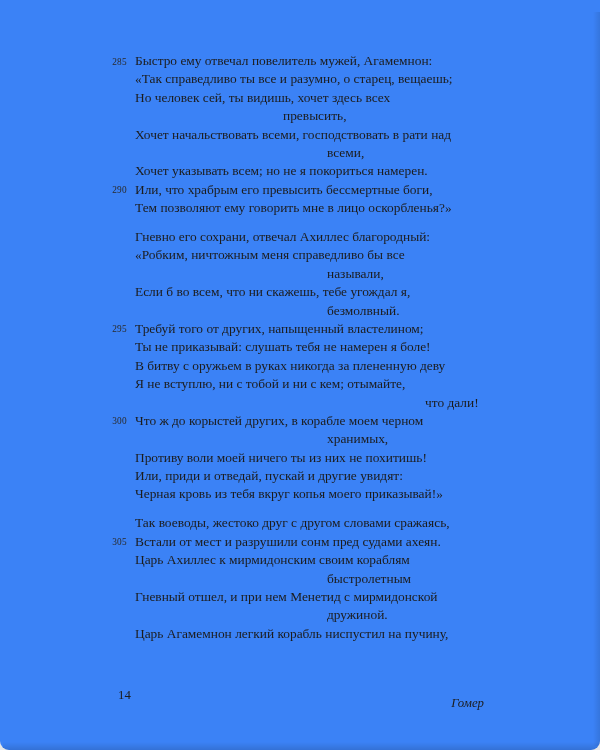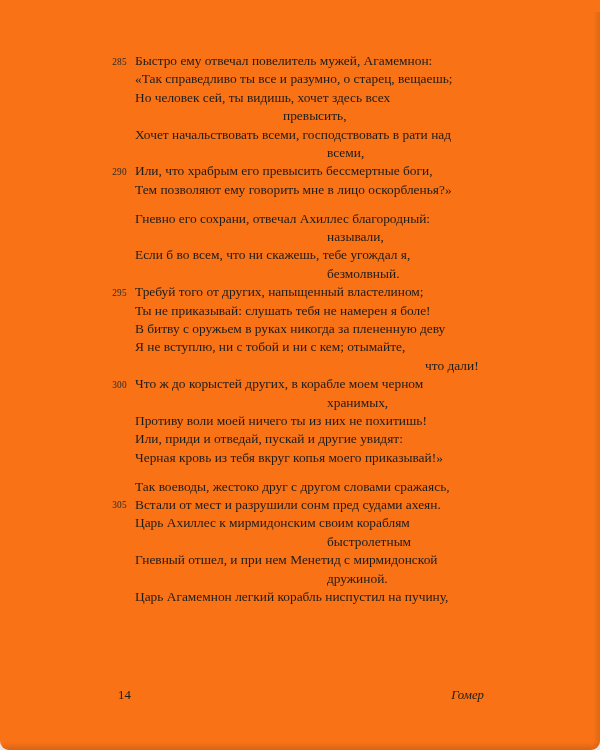--- a/index.html
+++ b/index.html
@@ -5,21 +5,21 @@
   html, body {
     margin: 0;
     padding: 0;
     background: #e7e7e7;
     font-family: "Liberation Serif", "DejaVu Serif", serif;
   }
   .page {
     position: relative;
     width: 600px;
     height: 750px;
-    background: #f97316;
+    background: #3b82f6;
     color: #1c1c1c;
     border-radius: 0 0 9px 9px;
     overflow: hidden;
     box-sizing: border-box;
   }
   .verse-block {
     position: absolute;
     top: 52px;
     left: 135px;
     right: 20px;
@@ -50,21 +50,21 @@
     position: absolute;
     left: 118px;
     right: 116px;
     top: 688px;
     display: flex;
     justify-content: space-between;
     align-items: flex-start;
     font-size: 12.8px;
     color: #1c1c1c;
   }
-  .running-title { font-style: italic; }
+  .running-title { font-style: italic; margin-top: 8px; }
   .edge-right {
     position: absolute;
     top: 12px;
     bottom: 4px;
     right: 0;
     width: 7px;
     background: linear-gradient(to right, rgba(0,0,0,0), rgba(0,0,0,0.10));
     pointer-events: none;
   }
   .edge-bottom {
@@ -82,24 +82,26 @@
 
 <div class="page">
 
   <div class="verse-block">
       <div class="verse-line"><span class="line-number">285</span><span>Быстро ему отвечал повелитель мужей, Агамемнон:</span></div>
       <div class="verse-line"><span>«Так справедливо ты все и разумно, о старец, вещаешь;</span></div>
       <div class="verse-line"><span>Но человек сей, ты видишь, хочет здесь всех</span></div>
       <div class="verse-line cont-near"><span>превысить,</span></div>
       <div class="verse-line"><span>Хочет начальствовать всеми, господствовать в рати над</span></div>
       <div class="verse-line cont-mid"><span>всеми,</span></div>
+      <div class="verse-line"><span>Хочет указывать всем; но не я покориться намерен.</span></div>
       <div class="verse-line"><span class="line-number">290</span><span>Или, что храбрым его превысить бессмертные боги,</span></div>
       <div class="verse-line"><span>Тем позволяют ему говорить мне в лицо оскорбленья?»</span></div>
       <div class="stanza-gap"></div>
       <div class="verse-line"><span>Гневно его сохрани, отвечал Ахиллес благородный:</span></div>
+      <div class="verse-line"><span>«Робким, ничтожным меня справедливо бы все</span></div>
       <div class="verse-line cont-mid"><span>называли,</span></div>
       <div class="verse-line"><span>Если б во всем, что ни скажешь, тебе угождал я,</span></div>
       <div class="verse-line cont-mid"><span>безмолвный.</span></div>
       <div class="verse-line"><span class="line-number">295</span><span>Требуй того от других, напыщенный властелином;</span></div>
       <div class="verse-line"><span>Ты не приказывай: слушать тебя не намерен я боле!</span></div>
       <div class="verse-line"><span>В битву с оружьем в руках никогда за плененную деву</span></div>
       <div class="verse-line"><span>Я не вступлю, ни с тобой и ни с кем; отымайте,</span></div>
       <div class="verse-line cont-far"><span>что дали!</span></div>
       <div class="verse-line"><span class="line-number">300</span><span>Что ж до корыстей других, в корабле моем черном</span></div>
       <div class="verse-line cont-mid"><span>хранимых,</span></div>

